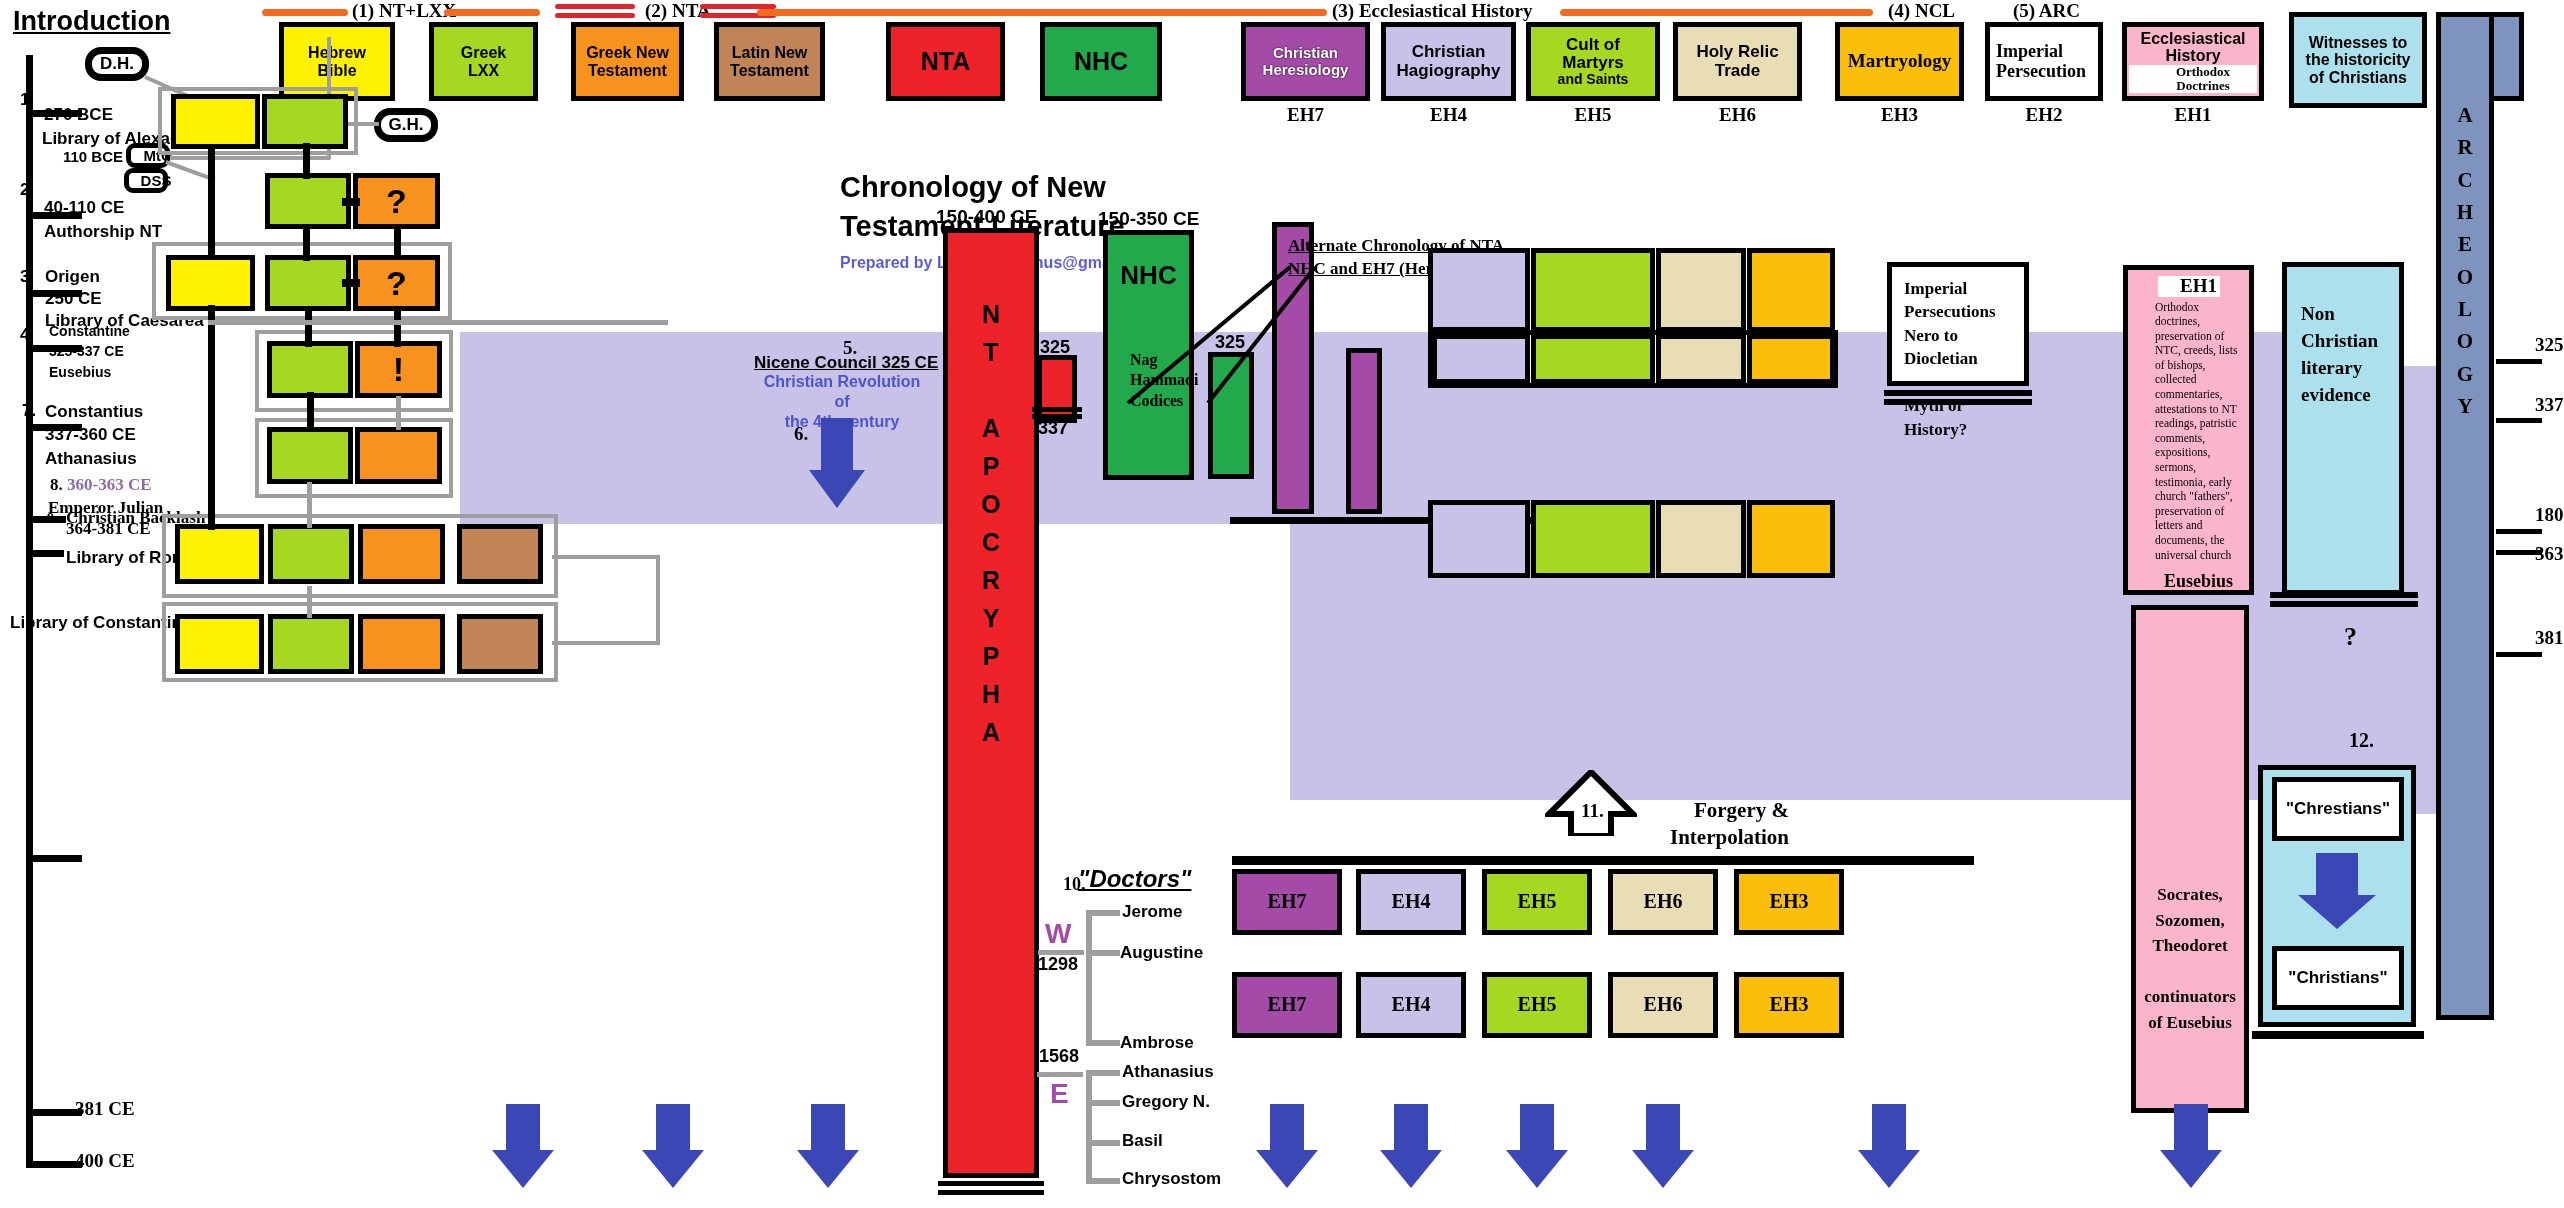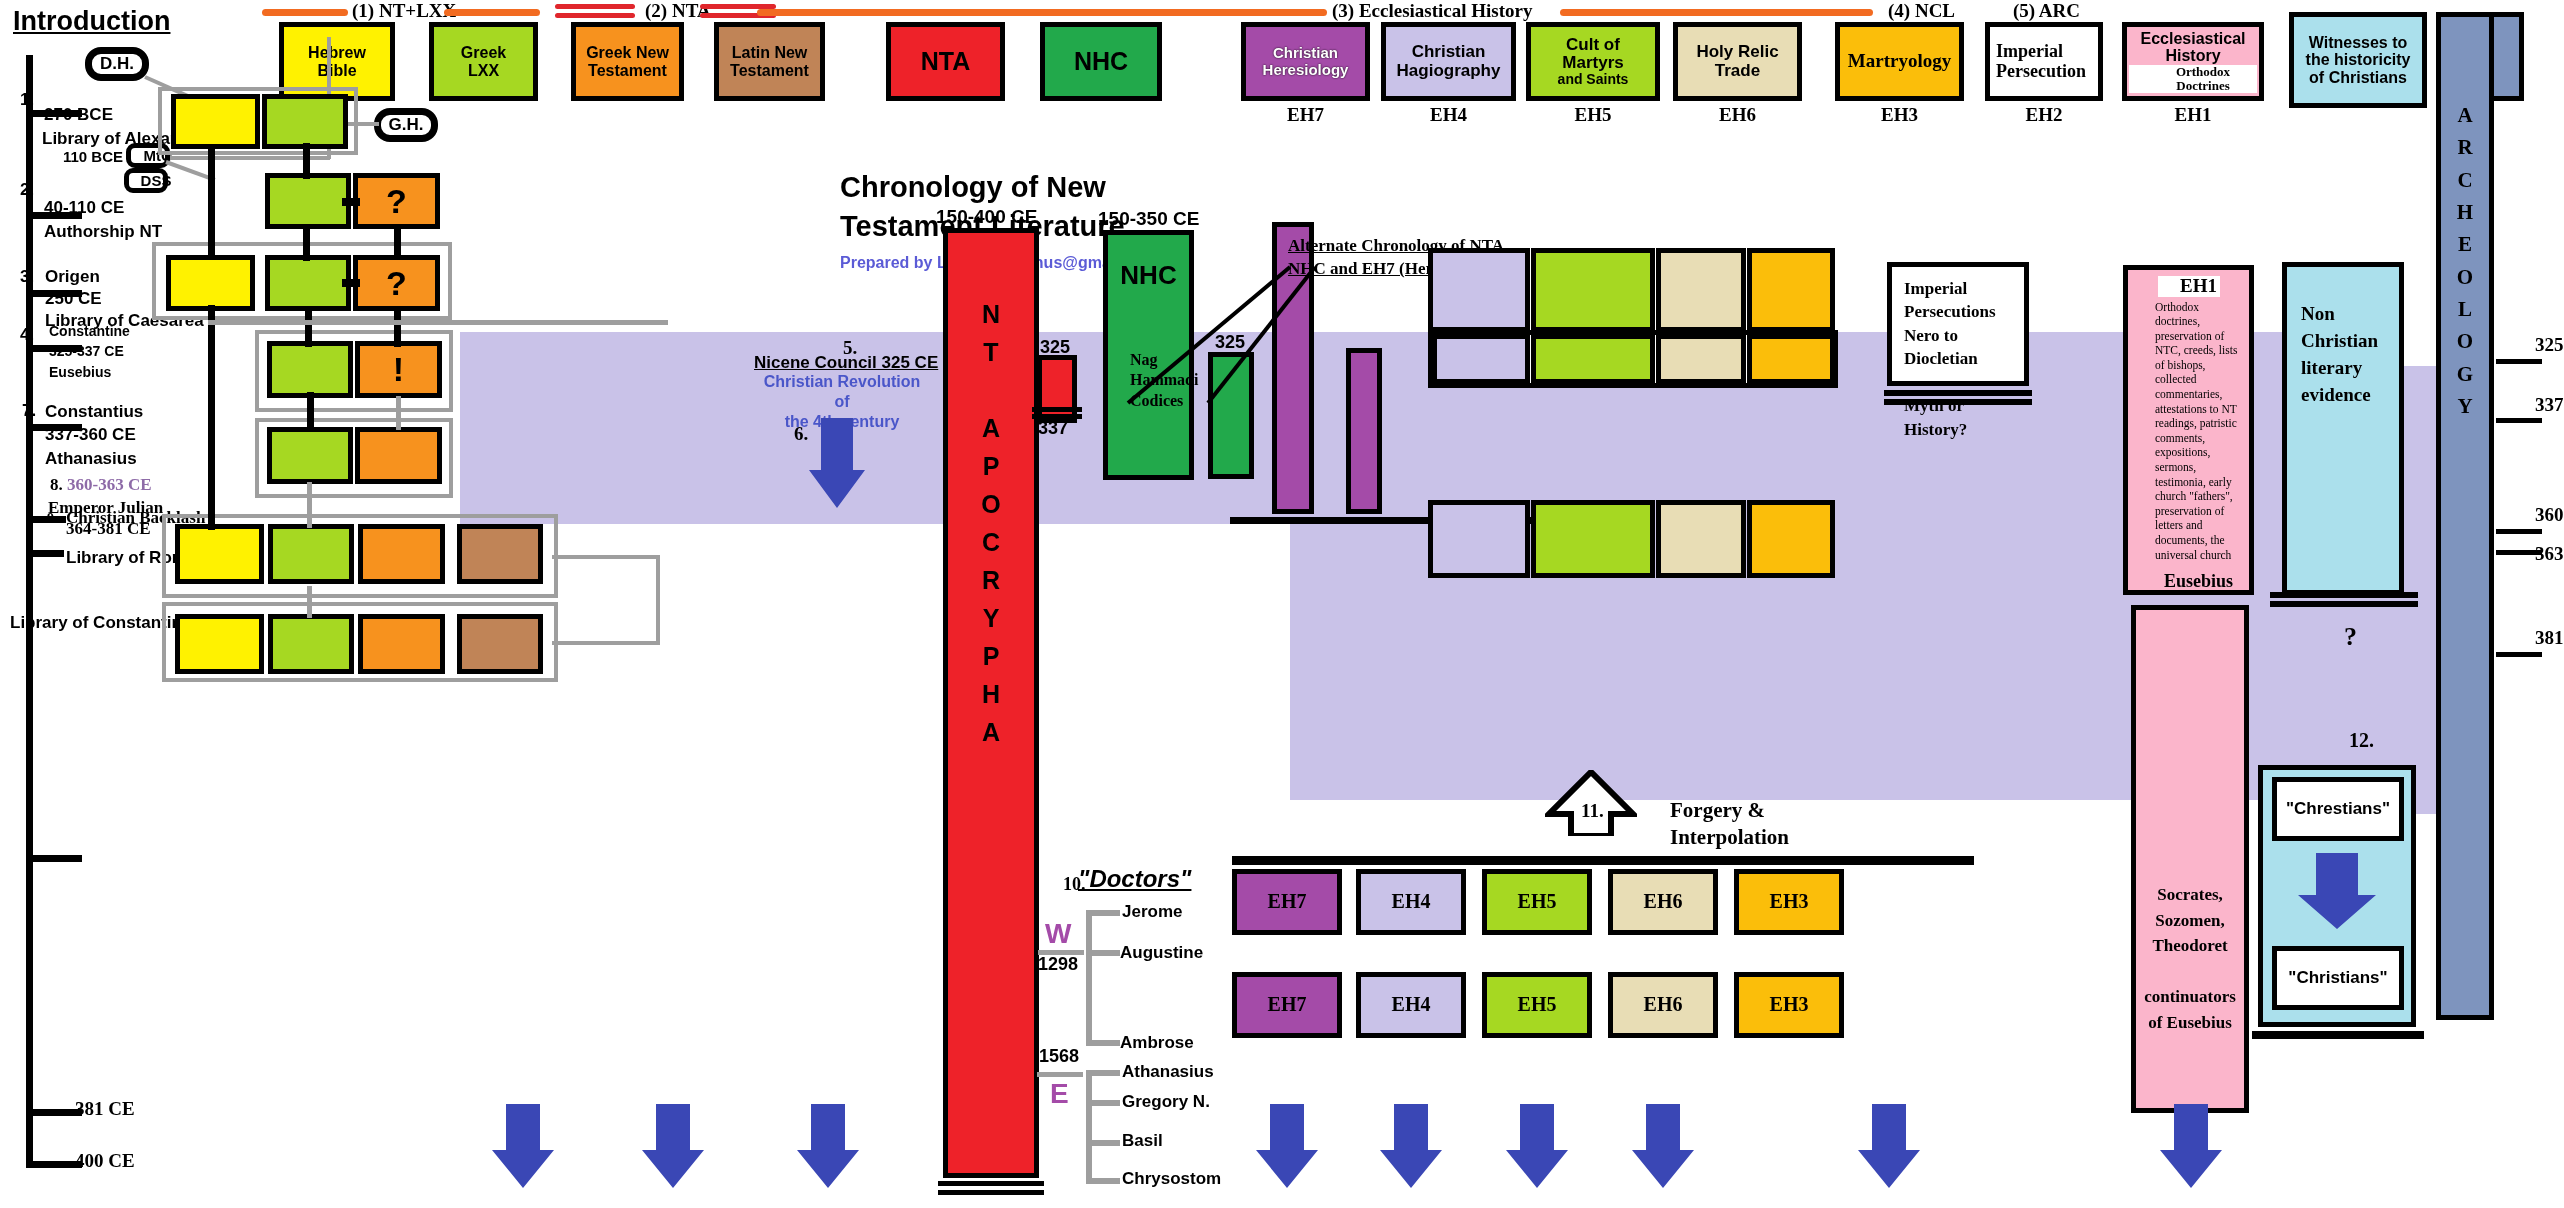--- a/index.html
+++ b/index.html
@@ -381,21 +381,21 @@
 
   <div class="abs box c-lav" style="left:1428px; top:500px; width:102px; height:78px;"></div>
   <div class="abs box c-lime" style="left:1531px; top:500px; width:124px; height:78px;"></div>
   <div class="abs box c-cream" style="left:1656px; top:500px; width:90px; height:78px;"></div>
   <div class="abs box c-gold" style="left:1747px; top:500px; width:88px; height:78px;"></div>
 
   <svg class="abs" style="left:1545px; top:770px;" width="92" height="66">
     <polygon points="46,2 88,44 66,44 66,66 26,66 26,44 4,44" fill="#fff" stroke="#000" stroke-width="6"></polygon>
   </svg>
   <div class="abs serif b" style="left:1561px; top:800px; font-size:19px;">11.</div>
-  <div class="abs serif b" style="left:1650px; top:797px; font-size:21px; line-height:1.3;">
+  <div class="abs serif b" style="left:1650px; top:797px; font-size:21px; line-height:1.3;text-align:right;">
     <span>Forgery &amp;</span><br>
     <span>Interpolation</span>
   </div>
   <div class="abs ln-black" style="left:1232px; top:856px; width:742px; height:9px;"></div>
 
   <div class="abs box c-white serifbox" style="left:1887px; top:262px; width:142px; height:124px; justify-content:flex-start; align-items:flex-start; padding:10px 0 0 12px; font-size:17px; line-height:1.38; text-align:left; font-weight:bold;">
     <span>Imperial<br>Persecutions<br>Nero to<br>Diocletian<br><br>Myth or History?</span>
   </div>
   <div class="abs stack-line" style="left:1884px; top:390px; width:148px; height:6px;"></div>
   <div class="abs stack-line" style="left:1884px; top:399px; width:148px; height:6px;"></div>
@@ -465,21 +465,21 @@
 
   <div class="abs box c-steel serifbox" style="left:2436px; top:12px; width:58px; height:1008px; flex-direction:column; justify-content:flex-start; padding-top:82px; font-size:21px; line-height:1.54;">
     <span>A<br>R<br>C<br>H<br>E<br>O<br>L<br>O<br>G<br>Y</span>
   </div>
 
   <div class="abs tl-tick" style="left:2496px; top:359px; width:46px; height:5px;"></div>
   <div class="abs serif b" style="left:2515px; top:334px; font-size:19px;">325</div>
   <div class="abs tl-tick" style="left:2496px; top:418px; width:46px; height:5px;"></div>
   <div class="abs serif b" style="left:2515px; top:394px; font-size:19px;">337</div>
   <div class="abs tl-tick" style="left:2496px; top:529px; width:46px; height:5px;"></div>
-  <div class="abs serif b" style="left:2515px; top:504px; font-size:19px;">360</div>
+  <div class="abs serif b" style="left:2515px; top:504px; font-size:19px;">180</div>
   <div class="abs tl-tick" style="left:2496px; top:550px; width:46px; height:5px;"></div>
   <div class="abs serif b" style="left:2515px; top:543px; font-size:19px;">363</div>
   <div class="abs tl-tick" style="left:2496px; top:652px; width:46px; height:5px;"></div>
   <div class="abs serif b" style="left:2515px; top:627px; font-size:19px;">381</div>
 
   <svg class="abs" style="left:490px; top:1104px;" width="66" height="86">
     <polygon points="16,0 50,0 50,46 64,46 33,84 2,46 16,46" fill="#3A47B5"></polygon>
   </svg>
   <svg class="abs" style="left:640px; top:1104px;" width="66" height="86">
     <polygon points="16,0 50,0 50,46 64,46 33,84 2,46 16,46" fill="#3A47B5"></polygon>

